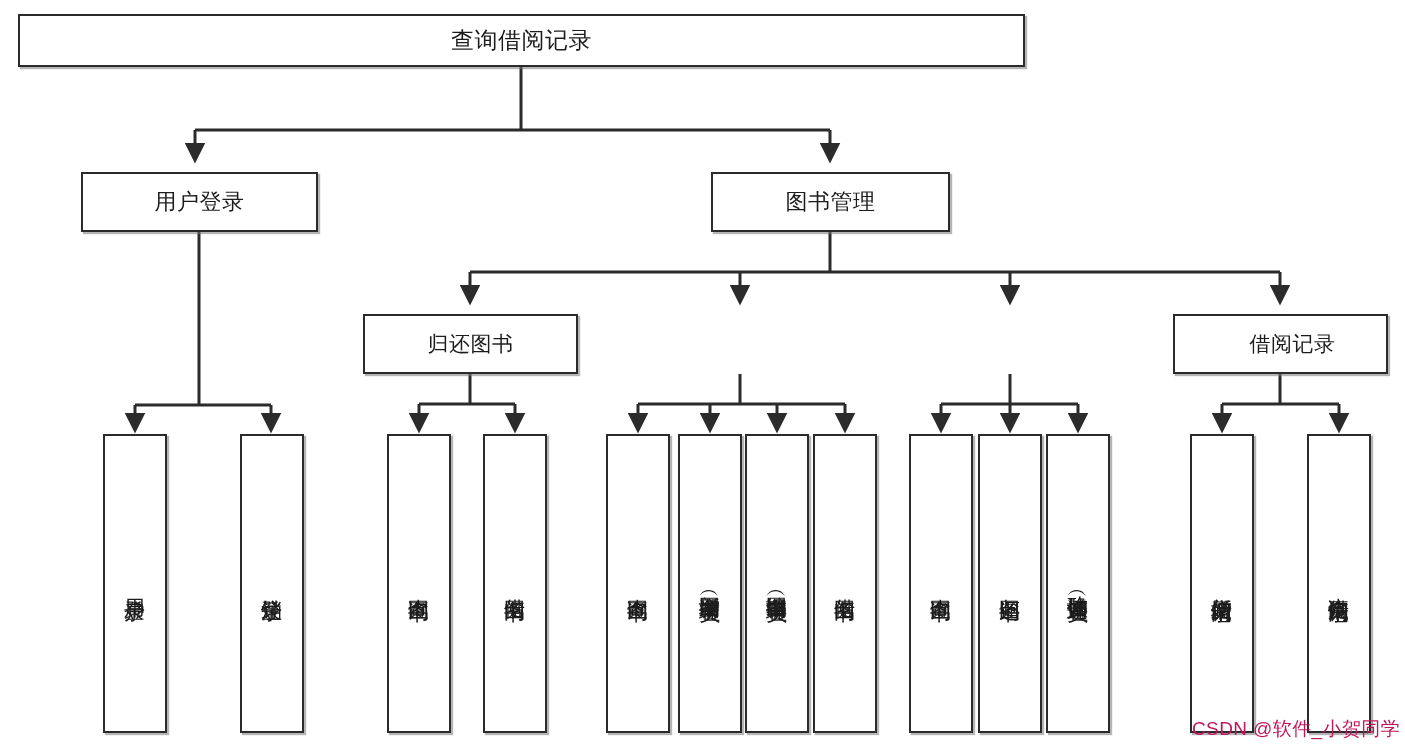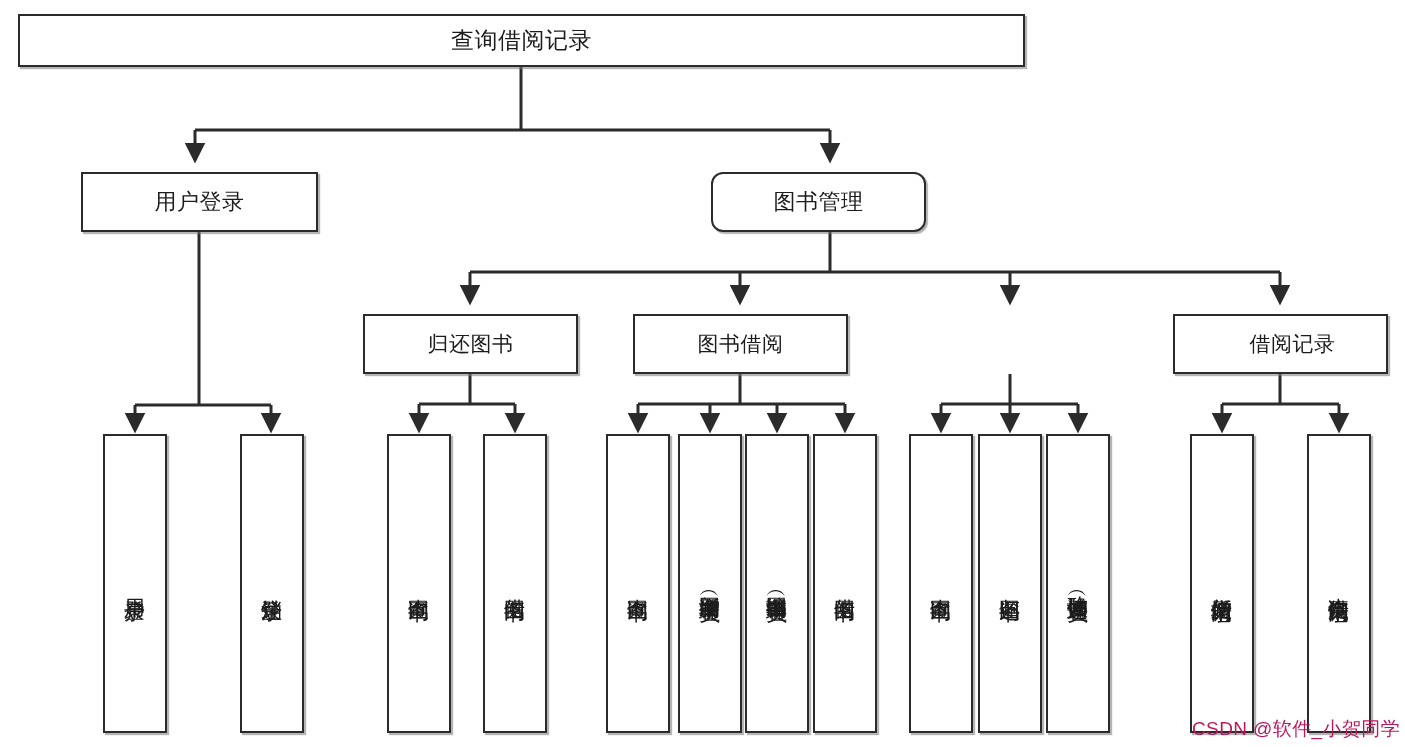--- a/index.html
+++ b/index.html
@@ -123,29 +123,26 @@
     </g>
   </svg>
 
   <div class="node root" style="left:18px; top:14px; width:1007px; height:53px;">
     <span class="lbl">查询借阅记录</span>
   </div>
 
   <div class="node lvl1" style="left:81px; top:172px; width:237px; height:60px;">
     <span class="lbl">用户登录</span>
   </div>
-  <div class="node lvl1" style="left:711px; top:172px; width:215px; height:60px;border-radius:12px;">
+  <div class="node lvl1" style="left:711px; top:172px; width:239px; height:60px;">
     <span class="lbl">图书管理</span>
   </div>
 
   <div class="node lvl2" style="left:363px; top:314px; width:215px; height:60px;">
     <span class="lbl">归还图书</span>
-  </div>
-  <div class="node lvl2" style="left:633px; top:314px; width:215px; height:60px;">
-    <span class="lbl">图书借阅</span>
   </div>
   <div class="node lvl2" style="left:1173px; top:314px; width:215px; height:60px;padding-left:24px;">
     <span class="lbl">借阅记录</span>
   </div>
 
   <div class="node leaf" style="left:103px; top:434px; width:64px; height:299px;">
     <span class="lbl">用户登录</span>
   </div>
   <div class="node leaf" style="left:240px; top:434px; width:64px; height:299px;">
     <span class="lbl">注销登录</span>

